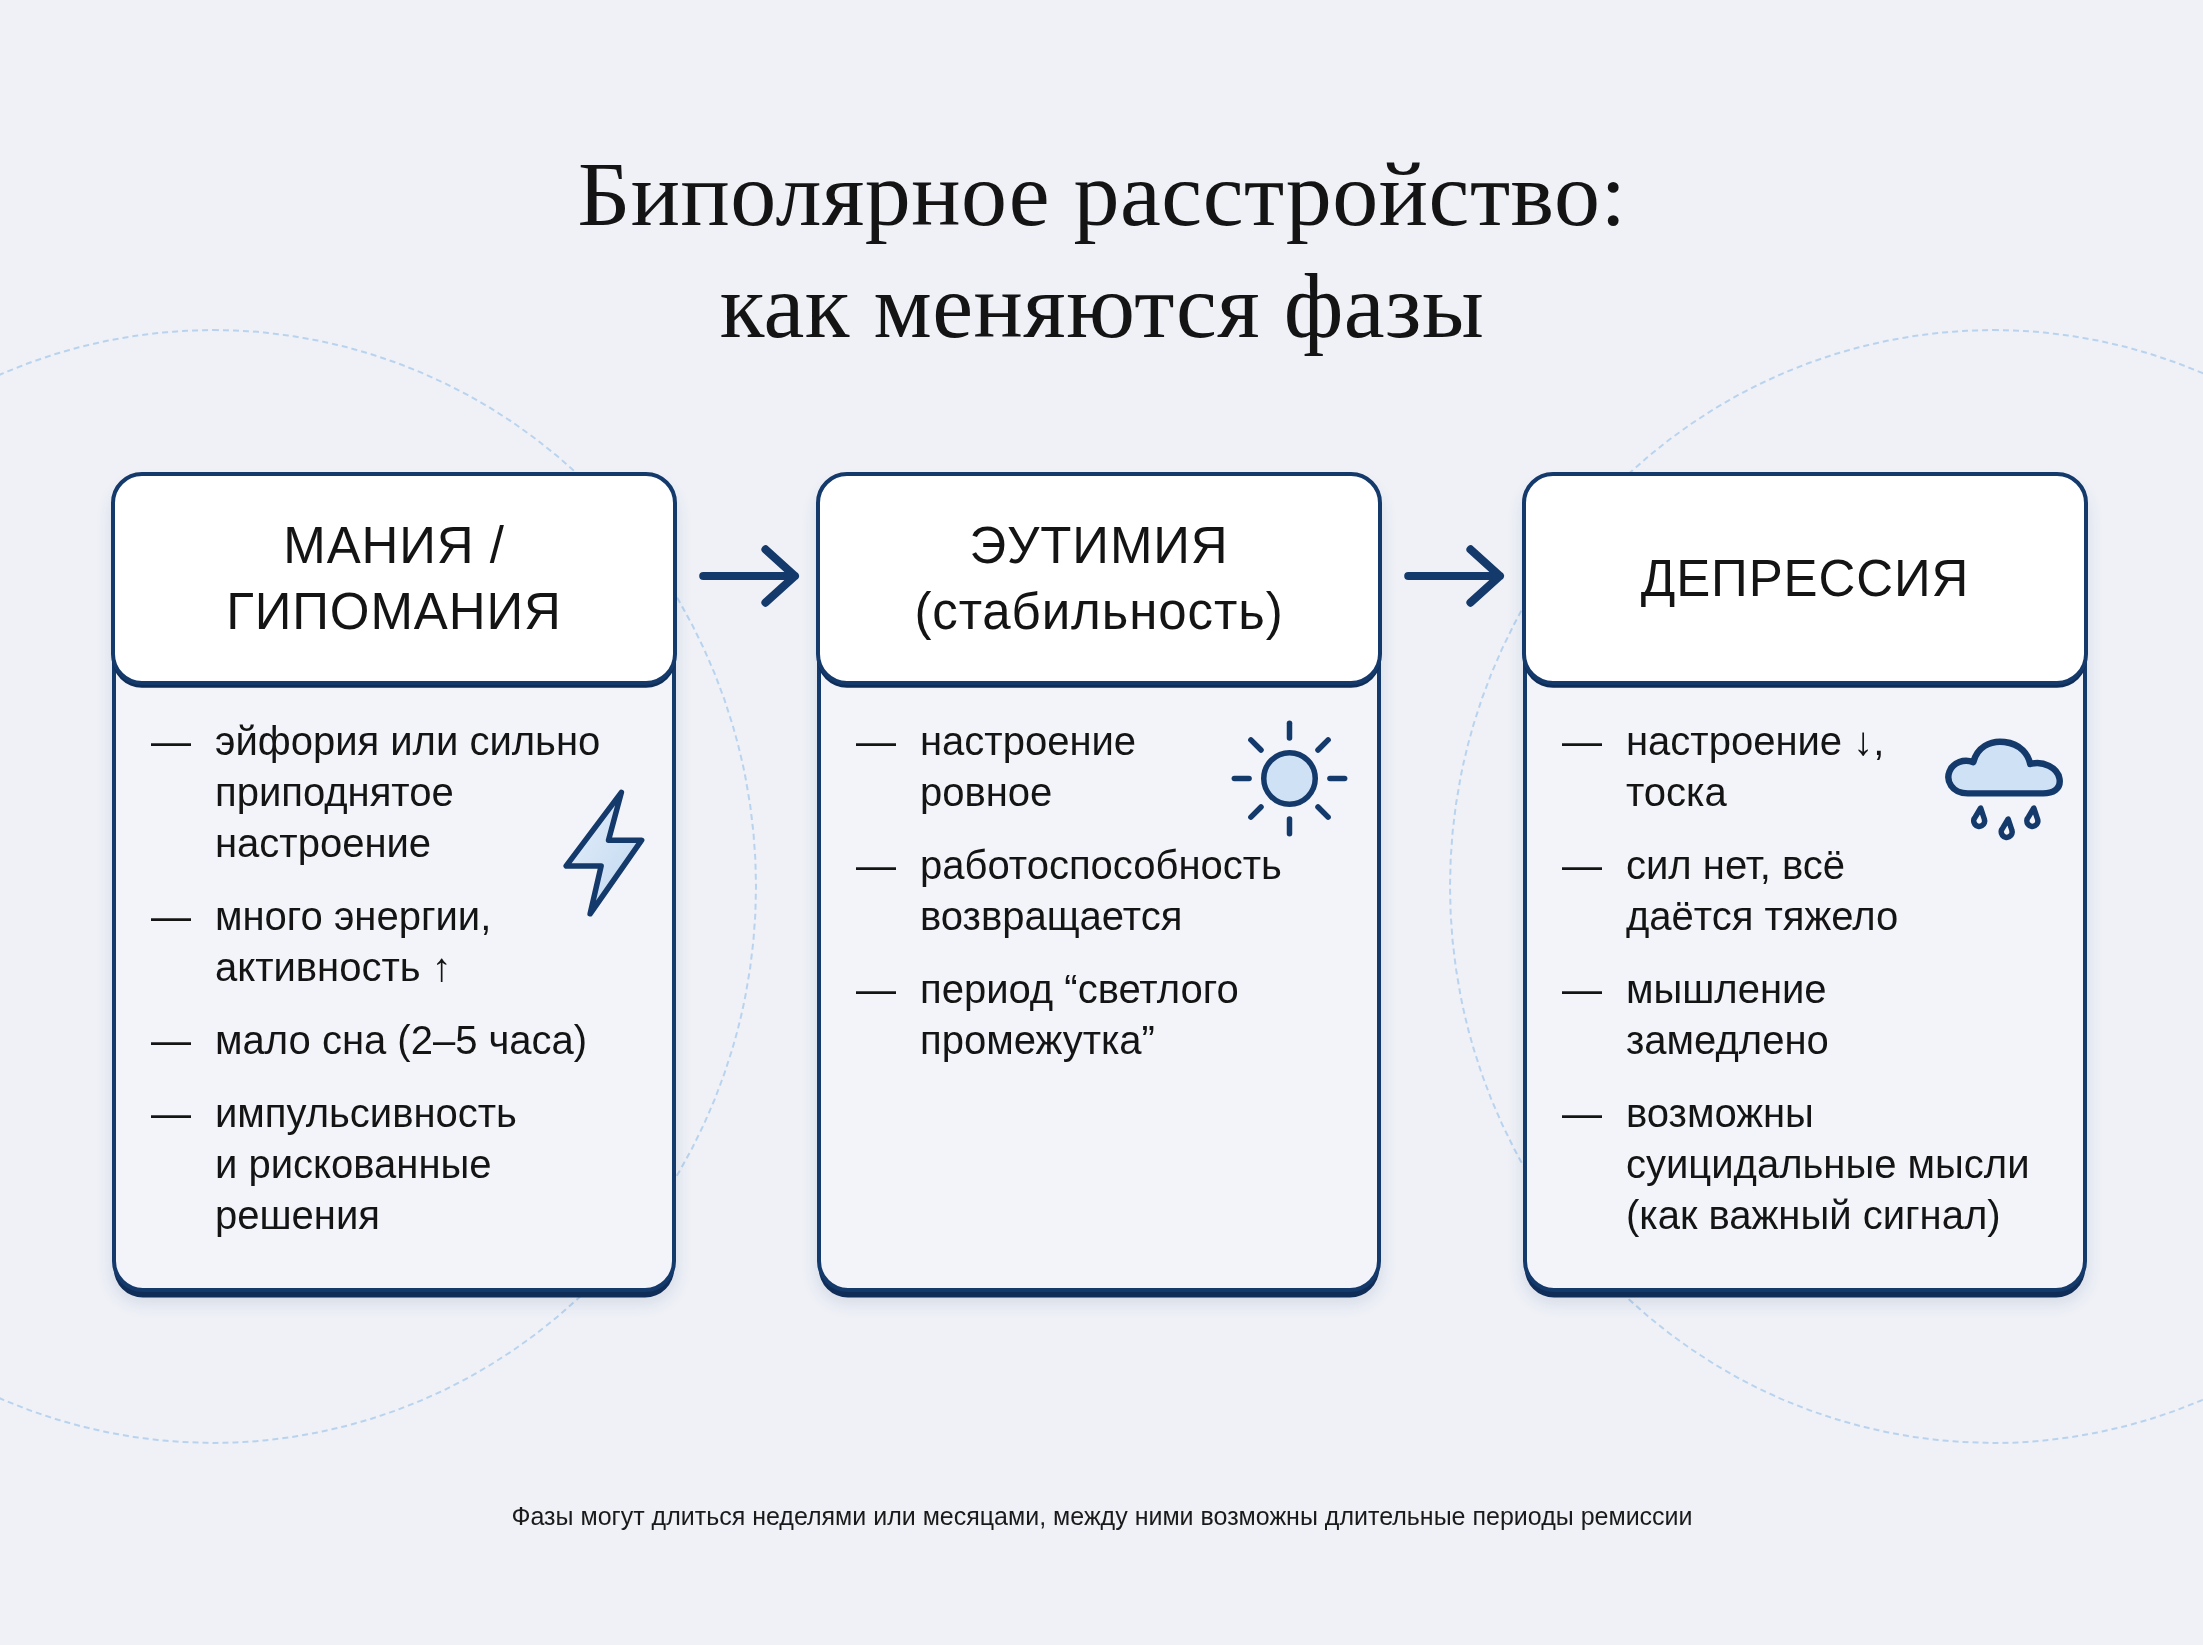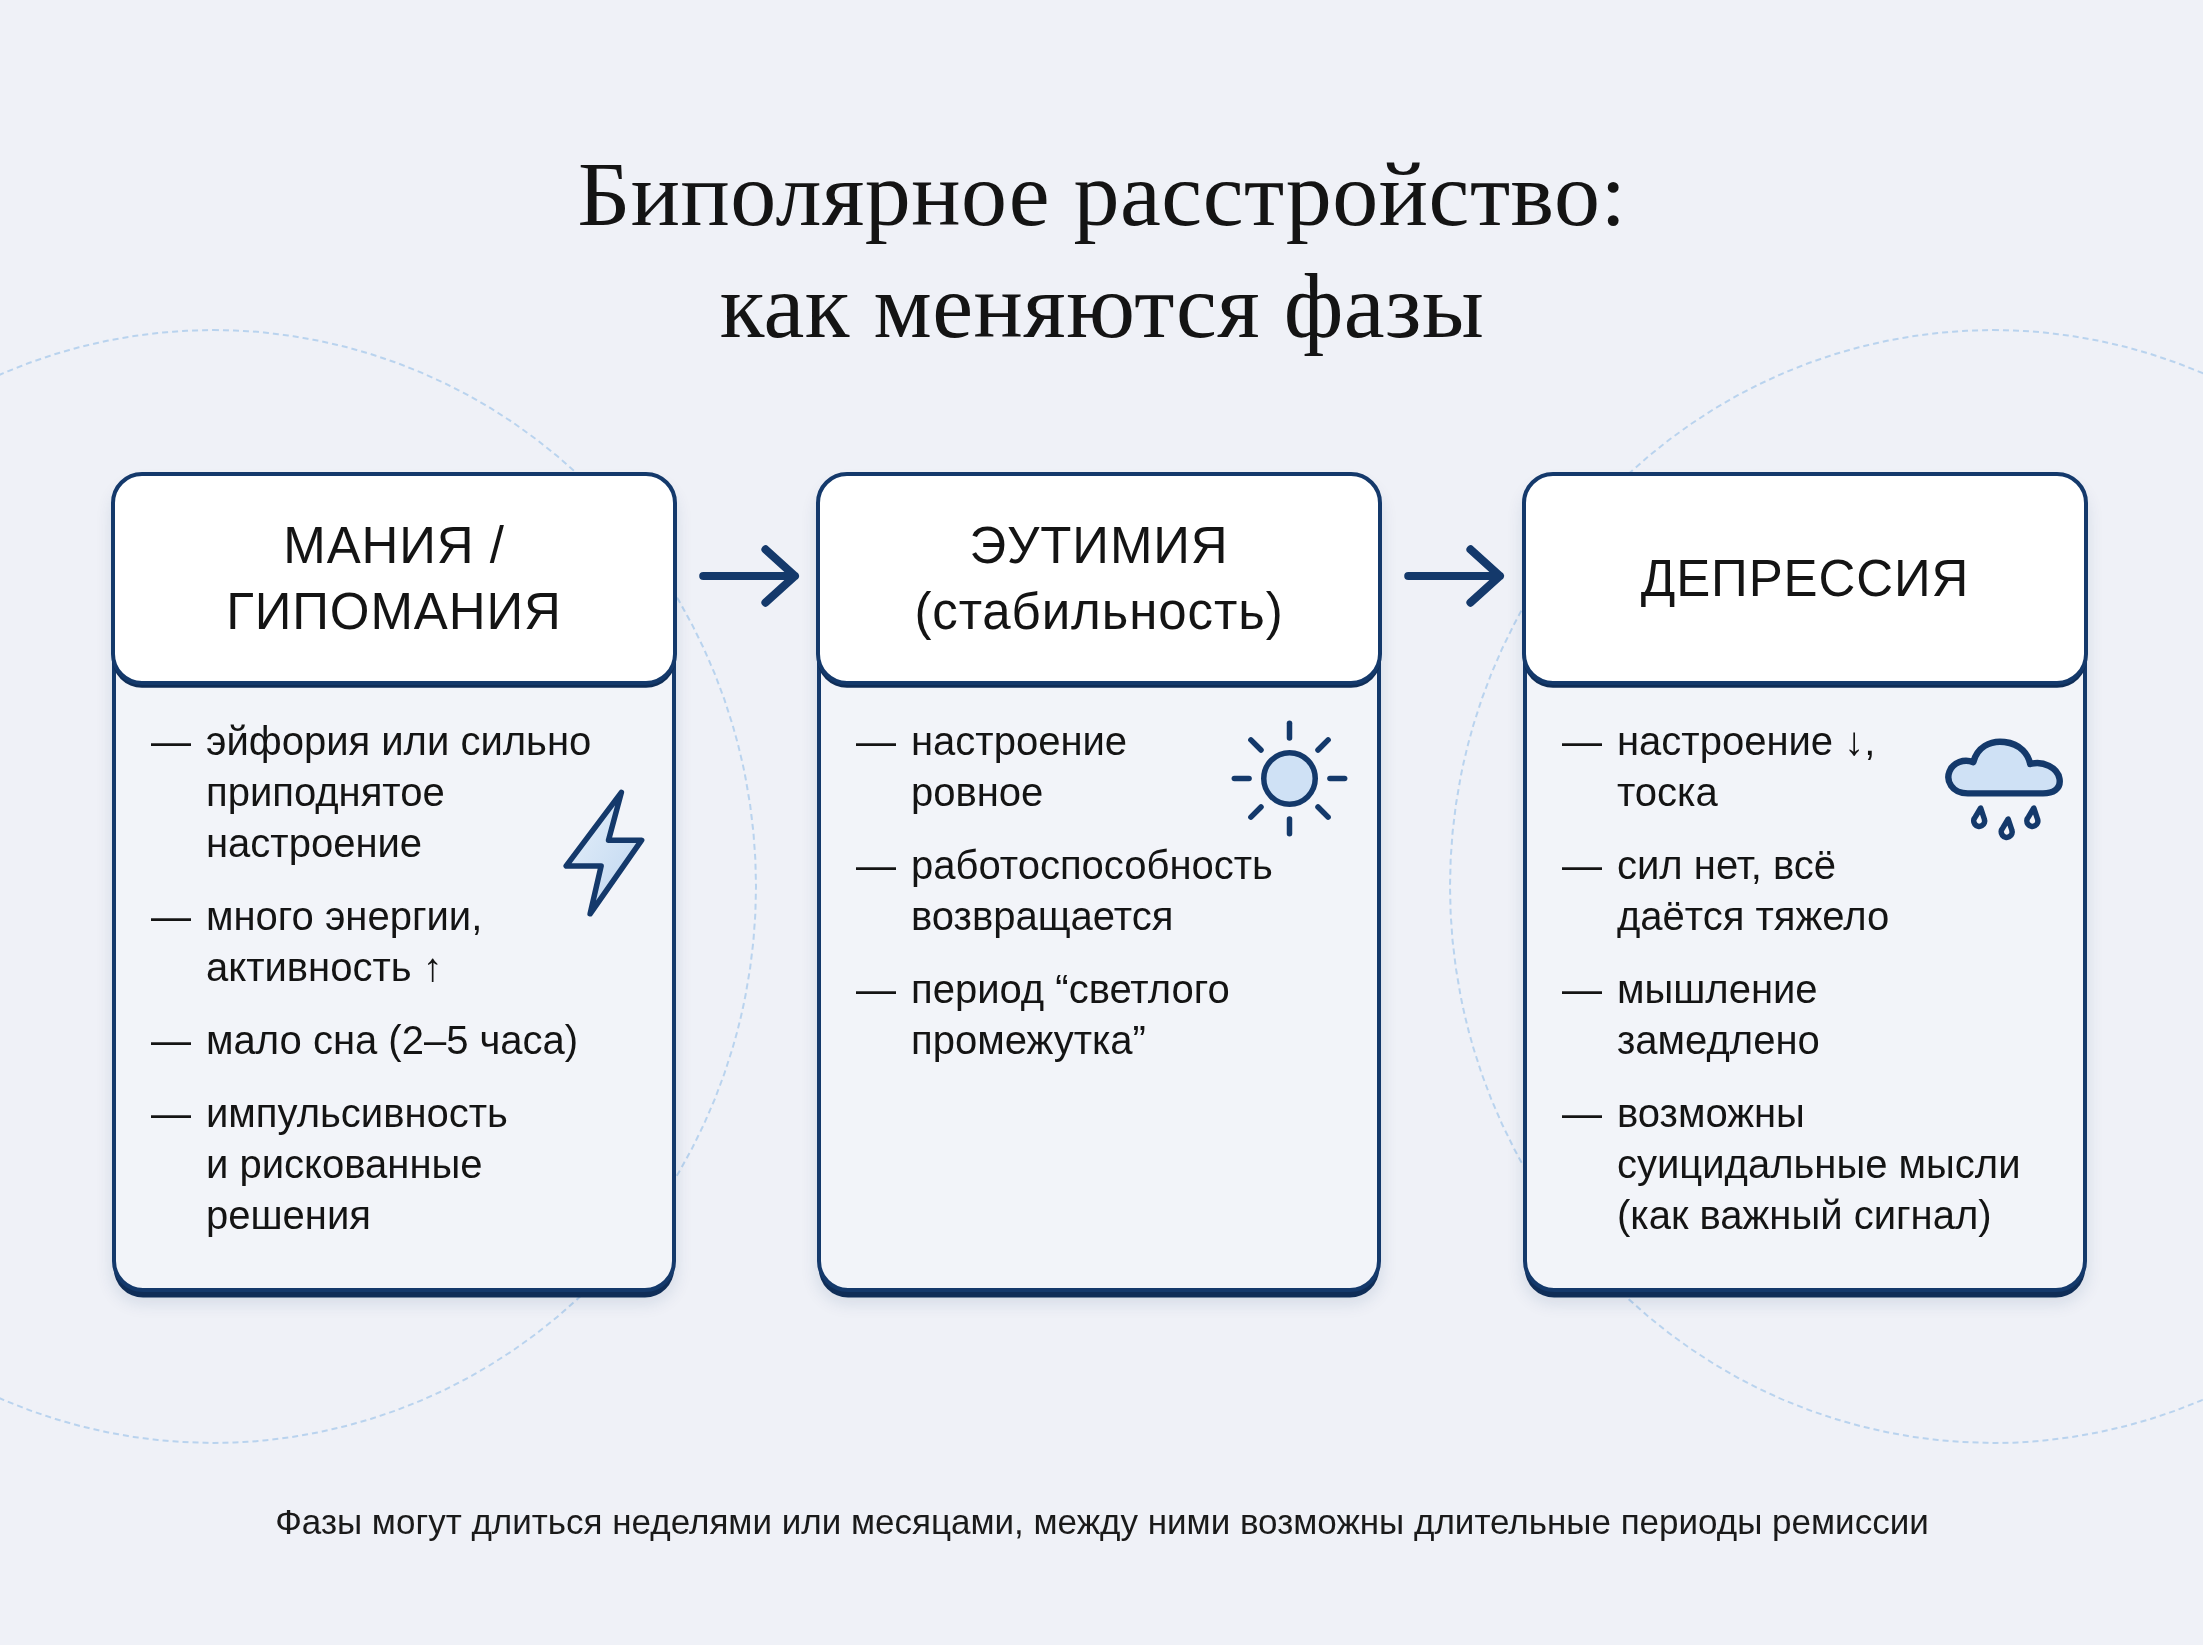--- a/index.html
+++ b/index.html
@@ -34,26 +34,26 @@
     color: #141414; letter-spacing: 0.9px;
     box-shadow: 0 3.7px 0 -0.9px #0f2d57;
   }
   .card-head .hl { display: block; white-space: nowrap; }
   .card-body {
     position: absolute; left: 35px; right: 27.5px; top: 239px;
     font-size: 40px; line-height: 51px; color: #141414;
   }
   .item { display: flex; margin-bottom: 22px; }
   .dash { width: 55px; flex: none; }
-  .item-text { white-space: pre-line; }
+  .item-text { white-space: pre-line; margin-left: 9px; }
   .icon { position: absolute; }
   .arrow { position: absolute; top: 542px; width: 108px; height: 68px; }
   .footer {
     position: absolute; left: 0; right: 0; top: 1502px;
-    text-align: center; font-size: 35px; color: #1a1a1a; white-space: nowrap;
+    text-align: center; font-size: 25px; color: #1a1a1a; white-space: nowrap;
   }
 </style>
 </head>
 <body>
 
 <div class="bg-circle" style="left:-331px; top:329px; width:1084px; height:1111px;"></div>
 <div class="bg-circle" style="left:1449px; top:329px; width:1084px; height:1111px;"></div>
 
 <div class="title">
   <div>Биполярное расстройство:</div>

